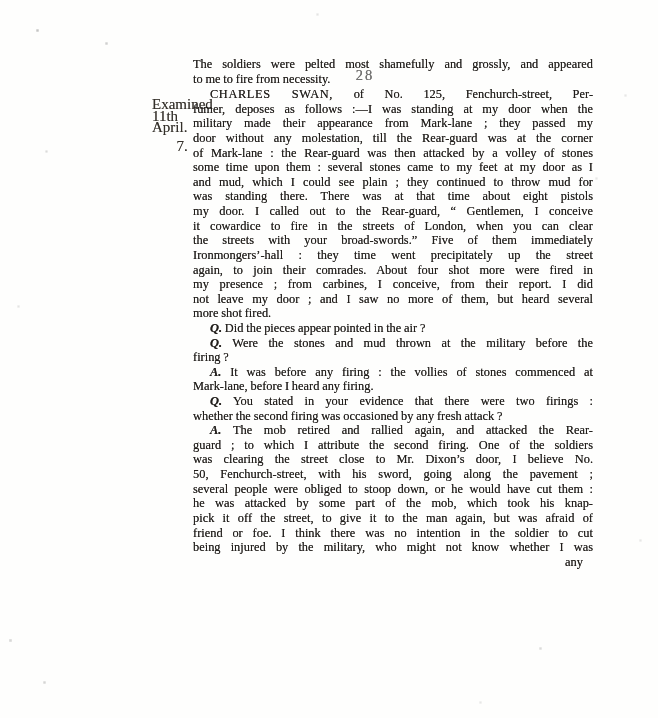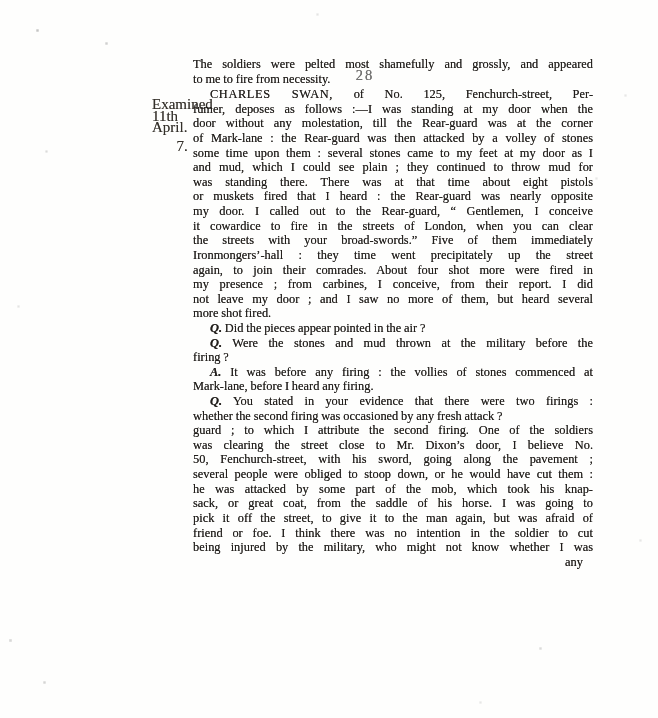--- a/index.html
+++ b/index.html
@@ -71,47 +71,47 @@
     <div class="num">7.</div>
   </div>
 
   <div class="textblock">
 
     <div class="tline">The soldiers were pelted most shamefully and grossly, and appeared</div>
     <div class="tline short">to me to fire from necessity.</div>
 
     <div class="tline ind gap"><span class="witness">CHARLES SWAN,</span><span> of No. 125, Fenchurch-street, Per-</span></div>
     <div class="tline">fumer, deposes as follows :—I was standing at my door when the</div>
+    <div class="tline">military made their appearance from Mark-lane ; they passed my</div>
     <div class="tline">door without any molestation, till the Rear-guard was at the corner</div>
     <div class="tline">of Mark-lane : the Rear-guard was then attacked by a volley of stones</div>
     <div class="tline">some time upon them : several stones came to my feet at my door as I</div>
     <div class="tline">and mud, which I could see plain ; they continued to throw mud for</div>
     <div class="tline">was standing there. There was at that time about eight pistols</div>
-    <div class="tline">or muskets fired that I heard : the Rear-guard was nearly opposite</div>
     <div class="tline">my door. I called out to the Rear-guard, “ Gentlemen, I conceive</div>
     <div class="tline">it cowardice to fire in the streets of London, when you can clear</div>
     <div class="tline">the streets with your broad-swords.” Five of them immediately</div>
     <div class="tline">Ironmongers’-hall : they time went precipitately up the street</div>
     <div class="tline">again, to join their comrades. About four shot more were fired in</div>
     <div class="tline">my presence ; from carbines, I conceive, from their report. I did</div>
     <div class="tline">not leave my door ; and I saw no more of them, but heard several</div>
     <div class="tline short">more shot fired.</div>
 
     <div class="tline ind short"><span class="ql">Q.</span> <span>Did the pieces appear pointed in the air ?</span></div>
     <div class="tline ind"><span class="ql">Q.</span> <span>Were the stones and mud thrown at the military before the</span></div>
     <div class="tline short"><span>firing ?</span></div>
     <div class="tline ind"><span class="ql">A.</span> <span>It was before any firing : the vollies of stones commenced at</span></div>
     <div class="tline short"><span>Mark-lane, before I heard any firing.</span></div>
     <div class="tline ind"><span class="ql">Q.</span> <span>You stated in your evidence that there were two firings :</span></div>
     <div class="tline short"><span>whether the second firing was occasioned by any fresh attack ?</span></div>
+    <div class="tline ind"><span class="ql">A.</span> <span>The mob retired and rallied again, and attacked the Rear-</span></div>
     <div class="tline"><span>guard ; to which I attribute the second firing. One of the soldiers</span></div>
     <div class="tline"><span>was clearing the street close to Mr. Dixon’s door, I believe No.</span></div>
     <div class="tline"><span>50, Fenchurch-street, with his sword, going along the pavement ;</span></div>
     <div class="tline"><span>several people were obliged to stoop down, or he would have cut them :</span></div>
     <div class="tline"><span>he was attacked by some part of the mob, which took his knap-</span></div>
-    <div class="tline"><span>sack, or great coat, from the saddle of his horse. I was going to</span></div>
     <div class="tline"><span>pick it off the street, to give it to the man again, but was afraid of</span></div>
     <div class="tline"><span>friend or foe. I think there was no intention in the soldier to cut</span></div>
     <div class="tline"><span>being injured by the military, who might not know whether I was</span></div>
 
     <div class="catchword">any</div>
   </div>
 </div>
 
 </body></html>

